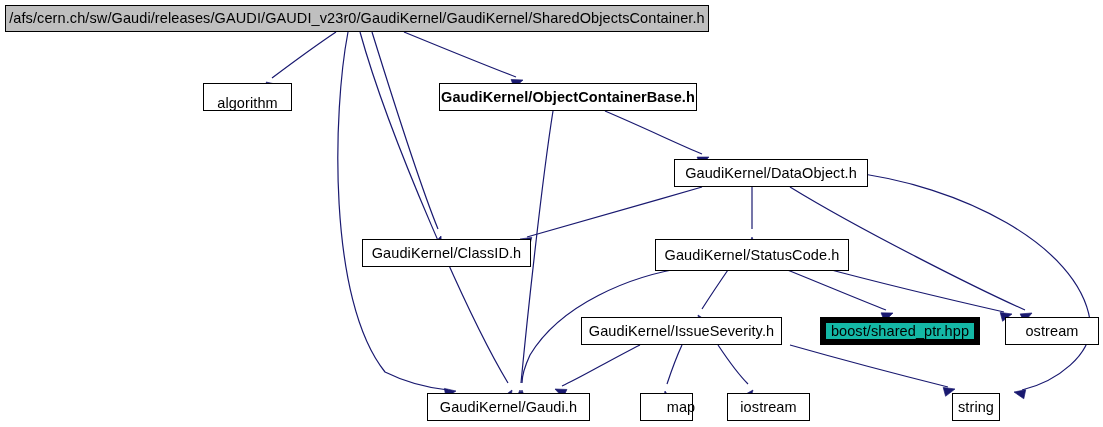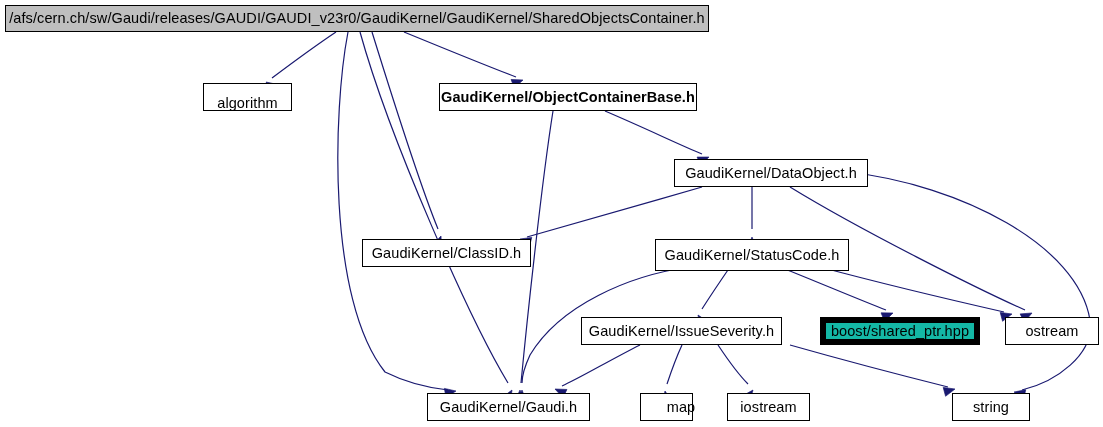--- a/index.html
+++ b/index.html
@@ -171,17 +171,17 @@
       </div>
       <div class="graph-node" style="left: 427px; top: 393px; width: 163px; height: 28px;">
         <span class="node-label">GaudiKernel/Gaudi.h</span>
       </div>
       <div class="graph-node" style="left: 640px; top: 393px; width: 53px; height: 28px; padding-left: 29px;">
         <span class="node-label">map</span>
       </div>
       <div class="graph-node" style="left: 715px; top: 393px; width: 83px; height: 28px; margin-left: 12px;">
         <span class="node-label">iostream</span>
       </div>
-      <div class="graph-node" style="left: 952px; top: 393px; width: 78px; height: 28px;">
+      <div class="graph-node" style="left: 952px; top: 393px; width: 48px; height: 28px;">
         <span class="node-label">string</span>
       </div>
     </div>
 </div>
 
 </body></html>

